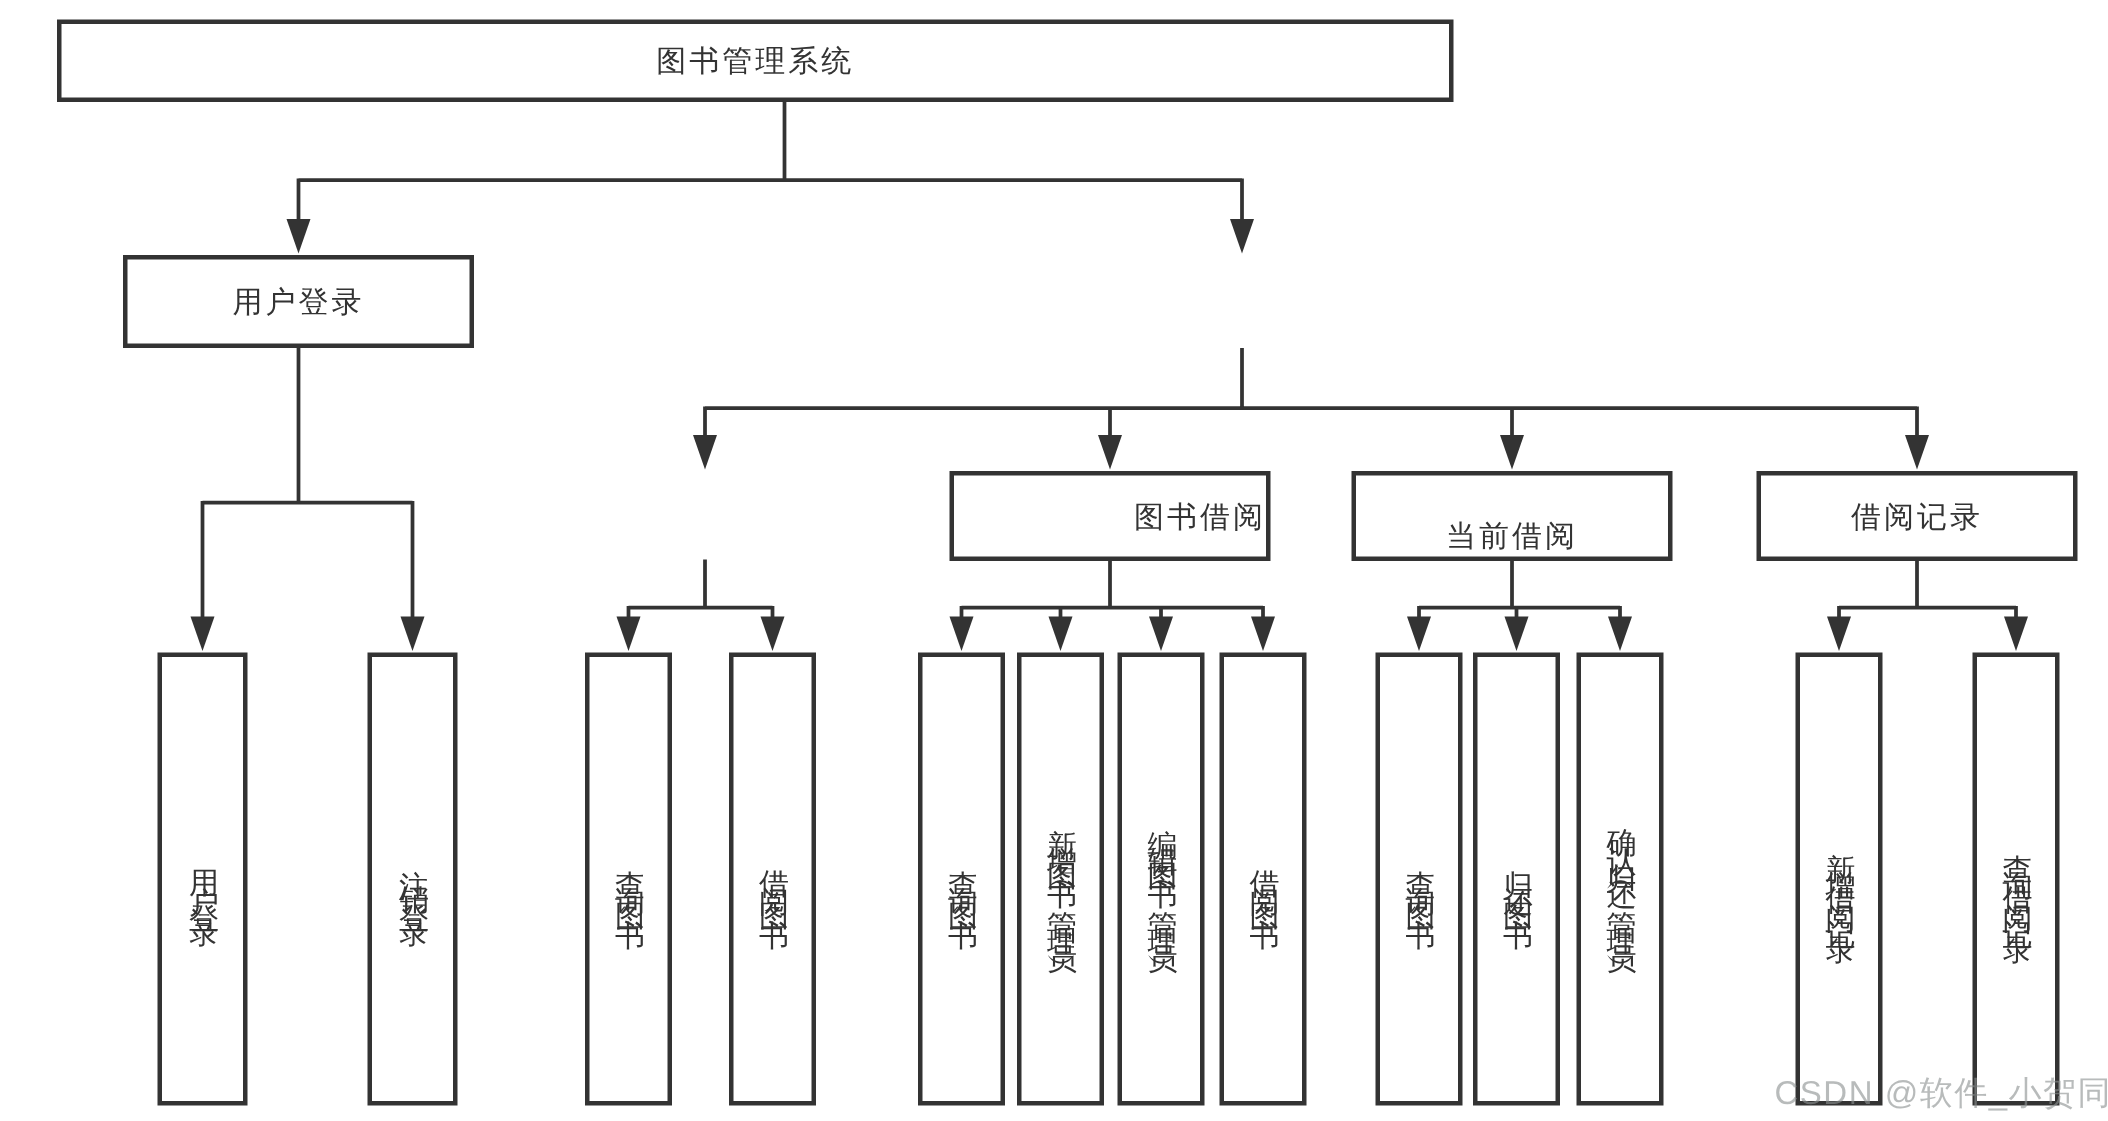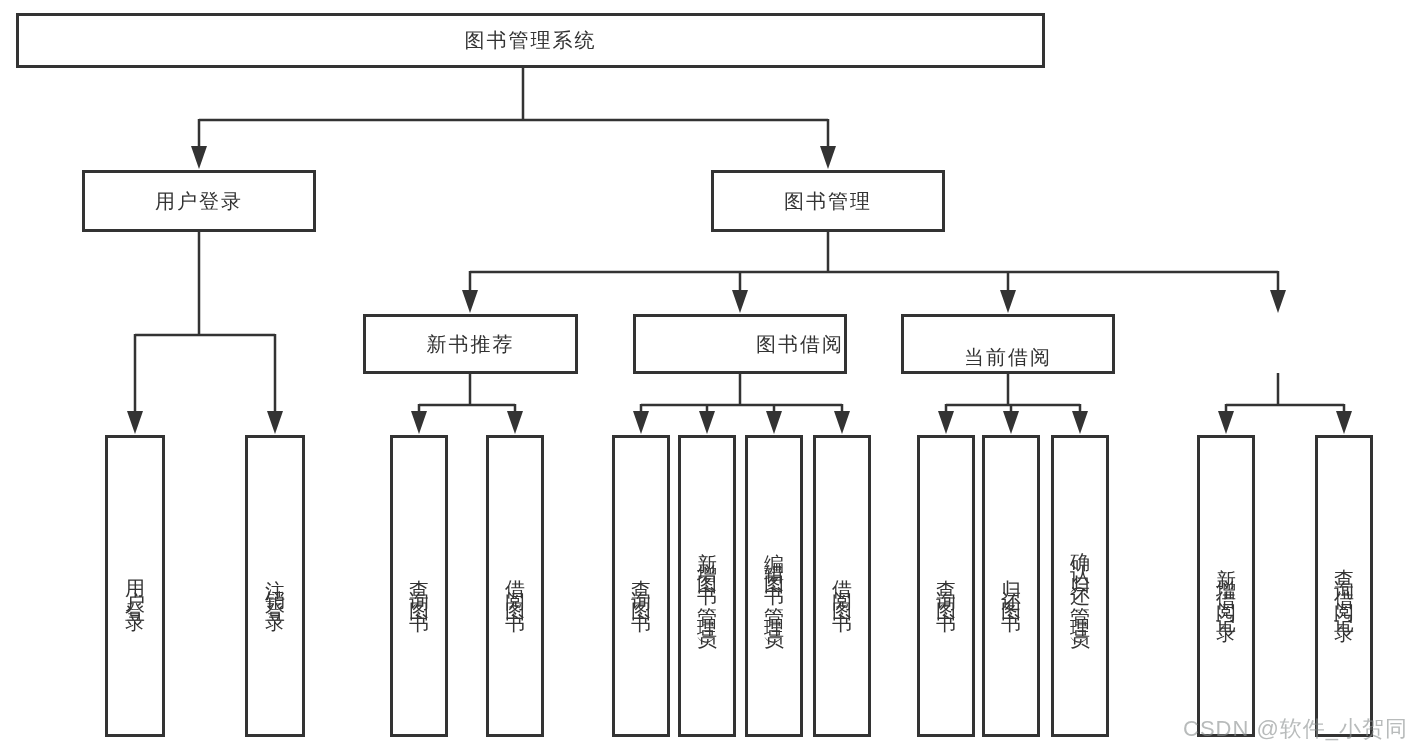--- a/index.html
+++ b/index.html
@@ -99,39 +99,36 @@
       <polygon points="766,411 782,411 774,434"></polygon>
       <polygon points="834,411 850,411 842,434"></polygon>
       <polygon points="938,411 954,411 946,434"></polygon>
       <polygon points="1003,411 1019,411 1011,434"></polygon>
       <polygon points="1072,411 1088,411 1080,434"></polygon>
       <polygon points="1218,411 1234,411 1226,434"></polygon>
       <polygon points="1336,411 1352,411 1344,434"></polygon>
     </g>
   </svg>
 
-  <div class="node h" style="left:16px; top:13px; width:1029px; height:55px;align-items:center;">
+  <div class="node h" style="left:38px; top:13px; width:931px; height:55px;align-items:center;">
     <span>图书管理系统</span>
   </div>
 
   <div class="node h" style="left:82px; top:170px; width:234px; height:62px;">
     <span>用户登录</span>
   </div>
-  <div class="node h" style="left:711px; top:170px; width:234px; height:62px;">
-    <span>图书管理</span>
-  </div>
 
-  <div class="node h" style="left:363px; top:314px; width:215px; height:60px;">
-    <span>新书推荐</span>
-  </div>
   <div class="node h" style="left:633px; top:314px; width:214px; height:60px;justify-content:flex-end;">
     <span>图书借阅</span>
   </div>
   <div class="node h" style="left:901px; top:314px; width:214px; height:60px;align-items:flex-end;">
     <span>当前借阅</span>
+  </div>
+  <div class="node h" style="left:1171px; top:314px; width:214px; height:60px;">
+    <span>借阅记录</span>
   </div>
 
   <div class="node leaf" style="left:105px; top:435px; width:60px; height:302px;">
     <span class="vtext">用户登录</span>
   </div>
   <div class="node leaf" style="left:245px; top:435px; width:60px; height:302px;">
     <span class="vtext">注销登录</span>
   </div>
 
   <div class="node leaf" style="left:390px; top:435px; width:58px; height:302px;">

